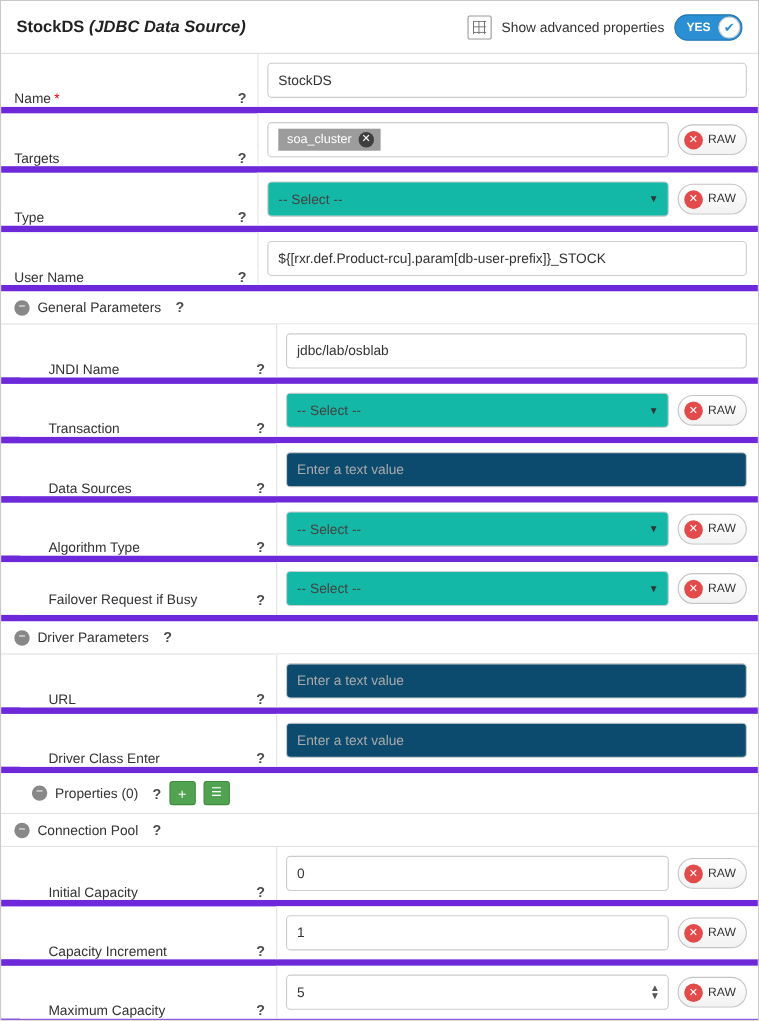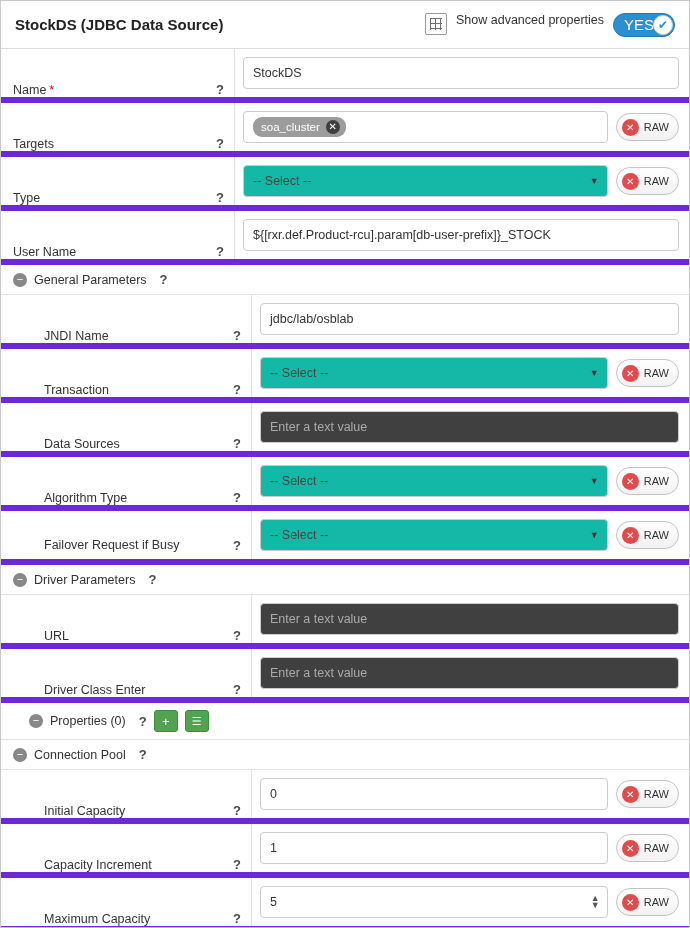--- a/index.html
+++ b/index.html
@@ -26,26 +26,27 @@
     border-bottom: 1px solid #dcdcdc;
     background: #fff;
   }
   .title {
     font-size: 15px;
     font-weight: bold;
     color: #222;
     flex: 0 0 auto;
   }
   .title .sub {
+    font-style: italic;
     font-weight: bold;
   }
   .header-right {
     margin-left: auto;
     display: flex;
-    align-items: flex-start;
+    align-items: center;
     gap: 9px;
   }
   .grid-icon {
     width: 22px; height: 22px;
     border: 1px solid #999;
     border-radius: 2px;
     background: #fff;
     position: relative;
   }
   .grid-icon:before {
@@ -65,22 +66,22 @@
     width: 62px; height: 24px;
     border-radius: 13px;
     background: #2b8fd4;
     position: relative;
     display: flex;
     align-items: center;
     border: 1px solid #2378b4;
   }
   .toggle .yes {
     color: #fff;
-    font-size: 15px;
-    font-weight: normal;
+    font-size: 11px;
+    font-weight: bold;
     padding-left: 10px;
   }
   .toggle .knob {
     position: absolute;
     right: 1px; top: 1px;
     width: 20px; height: 20px;
     border-radius: 50%;
     background: #fff;
     border: 1px solid #cfcfcf;
     color: #2b8fd4;
@@ -133,28 +134,28 @@
     border-radius: 4px;
     padding: 0 9px;
     font-size: 12.5px;
     color: #333;
     background: #fff;
     font-family: "Liberation Sans", sans-serif;
     display: flex;
     align-items: center;
     min-width: 0;
   }
-  .fake-input.placeholder { color: #aaa; background: #404040; }
+  .fake-input.placeholder { color: #aaa; background: #0c4a6e; }
   .fake-input.chips { background: #fff; gap: 6px; }
 
   .chip {
     background: #9c9c9c;
     color: #fff;
     font-size: 11.5px;
-    border-radius: 9px;
+    border-radius: 0;
     padding: 3px 6px 3px 8px;
     display: inline-flex;
     align-items: center;
     gap: 6px;
   }
   .chip .x {
     width: 14px; height: 14px;
     border-radius: 50%;
     background: #3e3e3e;
     color: #fff;

